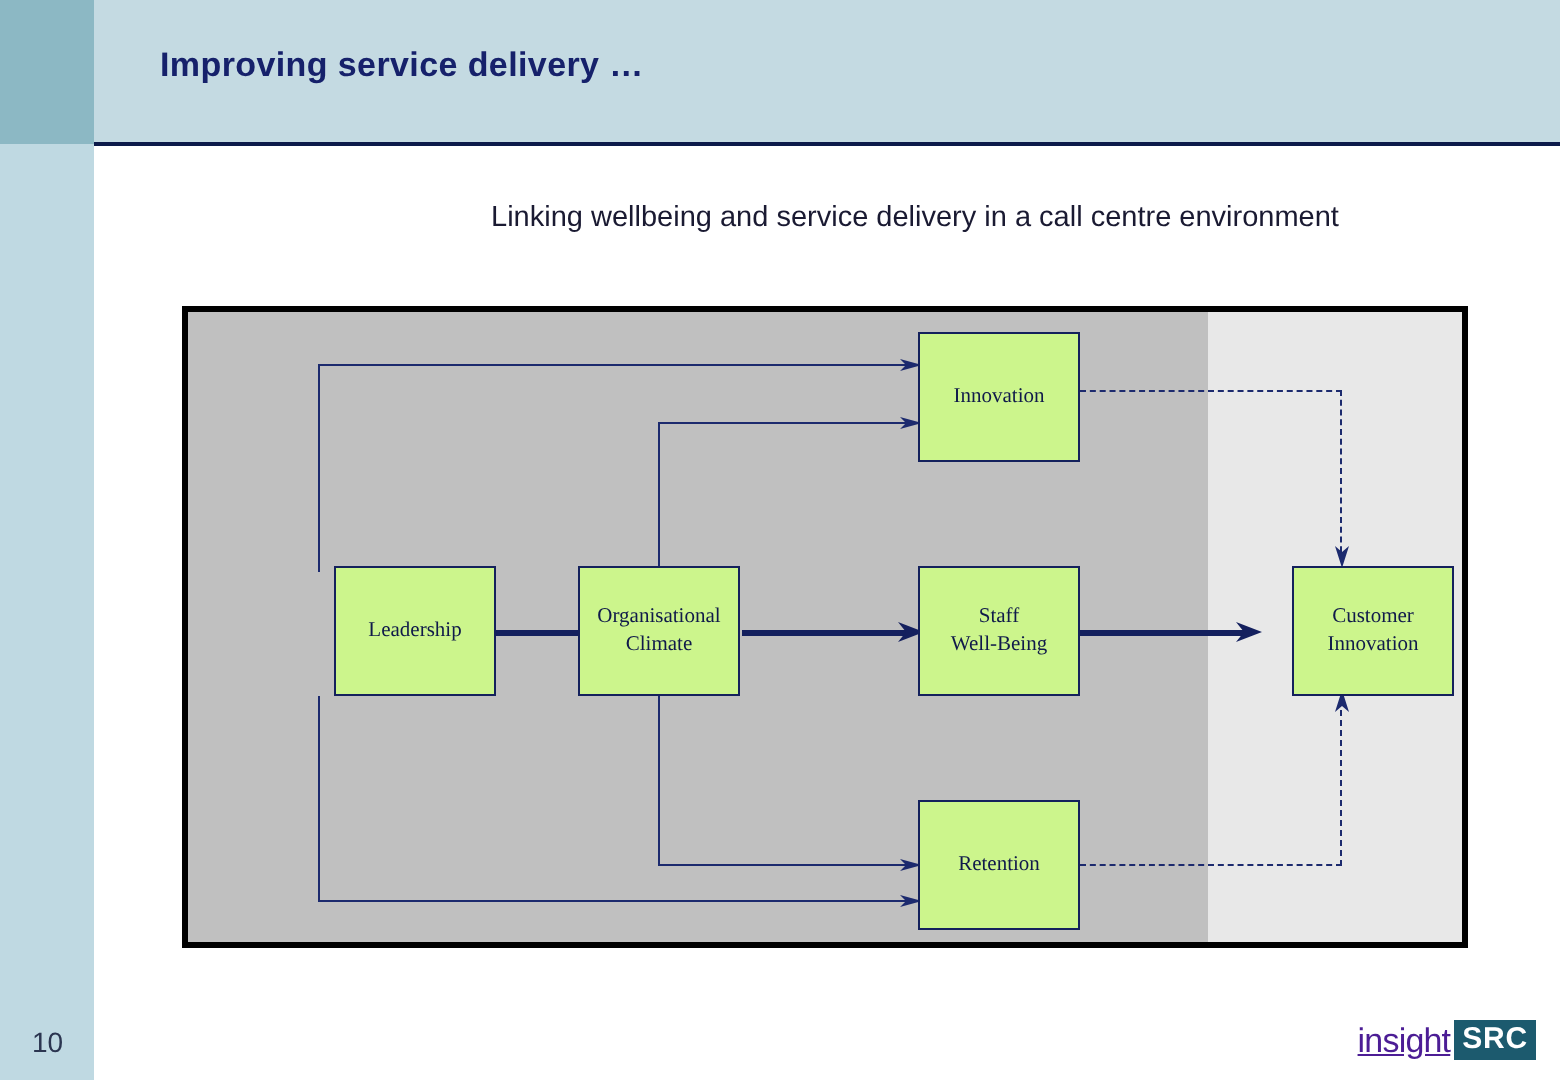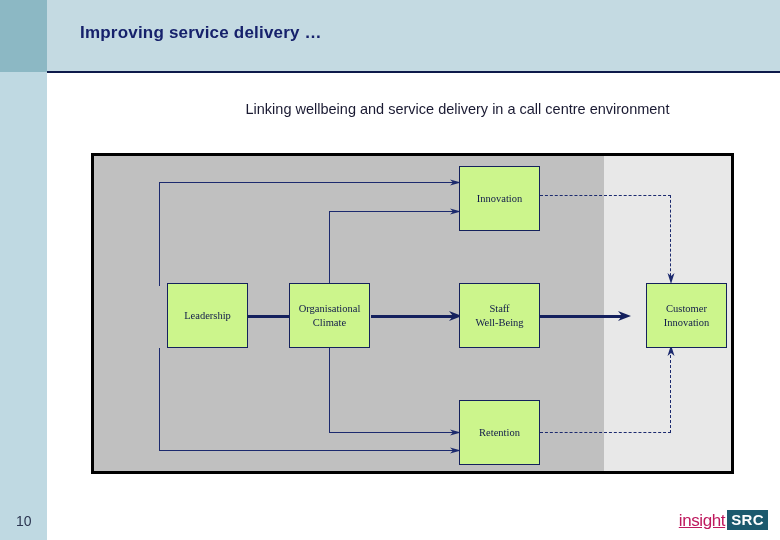--- a/index.html
+++ b/index.html
@@ -147,21 +147,21 @@
   }
   .logo {
     position: absolute;
     right: 12px; top: 509px;
     display: flex;
     align-items: center;
     height: 22px;
   }
   .logo-word {
     font-size: 17px;
-    color: #be185d;
+    color: #4c1d95;
     letter-spacing: -0.4px;
     line-height: 1;
     text-decoration: underline;
   }
   .logo-mark {
     background: #1c5a6e;
     color: #ffffff;
     font-size: 15px;
     font-weight: bold;
     letter-spacing: 0.4px;

